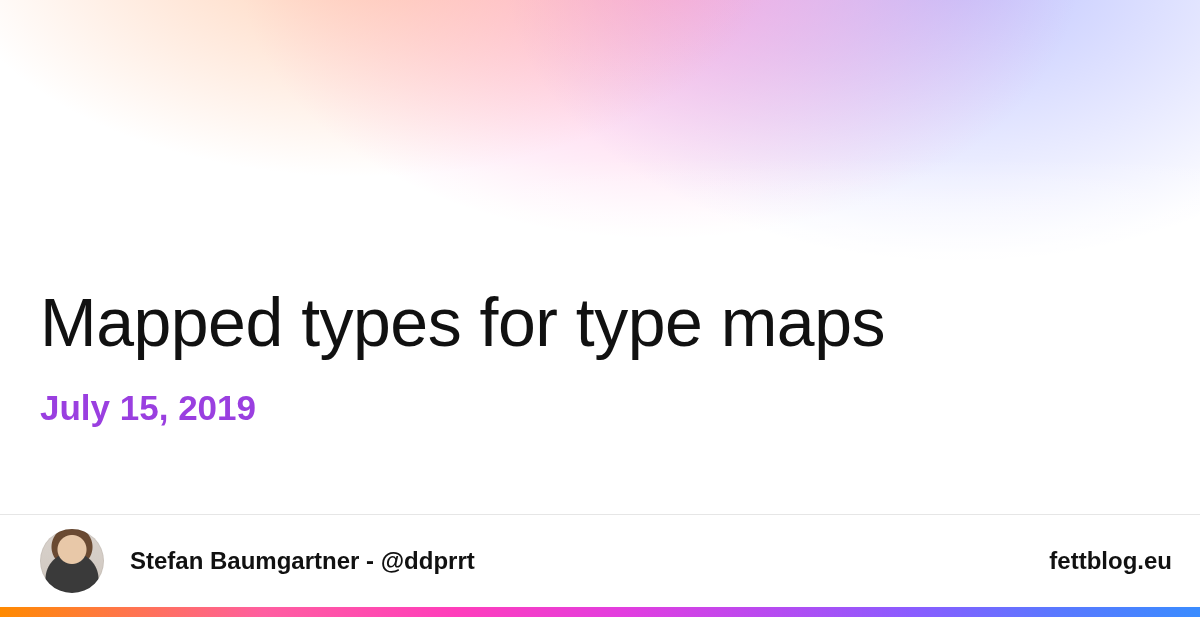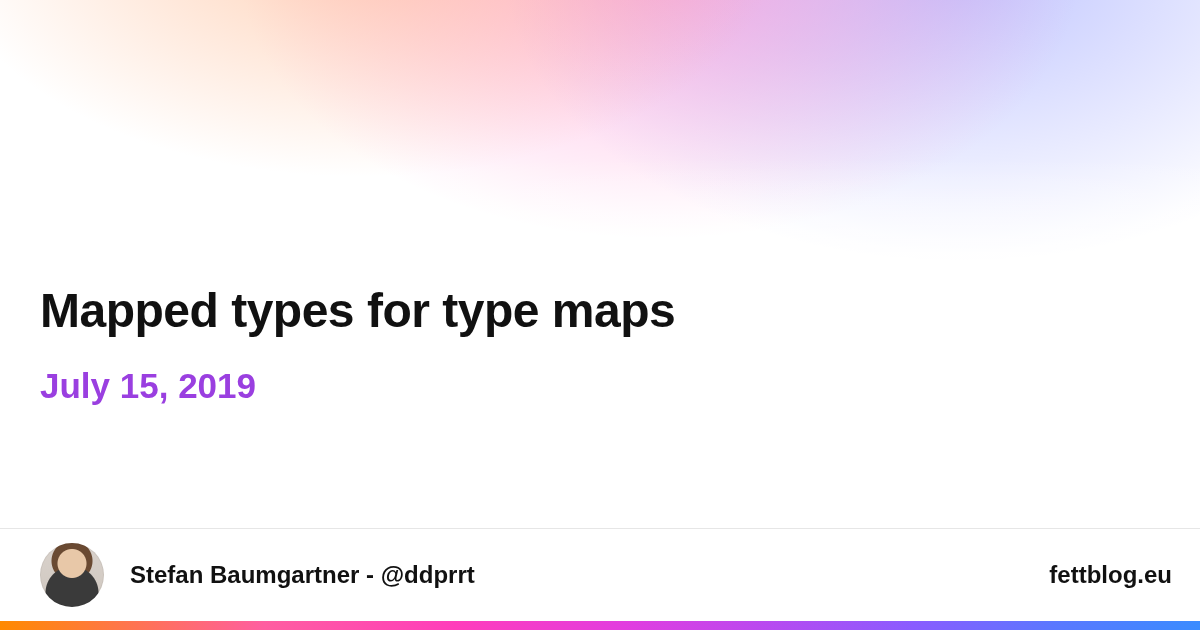--- a/index.html
+++ b/index.html
@@ -17,40 +17,40 @@
   .fade {
     position: absolute; inset: 0;
     background: linear-gradient(to bottom, rgba(255,255,255,0) 0%, rgba(255,255,255,0) 25%, #ffffff 55%);
   }
   .content {
     position: absolute;
     left: 40px; right: 40px;
     top: 285px;
   }
   .title {
-    font-size: 48px;
-    font-weight: 700;
+    font-size: 68px;
+    font-weight: 400;
     color: #111;
     letter-spacing: -0.5px;
     line-height: 1.1;
   }
   .meta {
     margin-top: 28px;
     font-size: 35px;
     font-weight: 600;
     display: flex;
     gap: 40px;
     align-items: baseline;
   }
   .date { color: #9a3fe0; }
   .posted-label { color: #7a7a7a; font-weight: 600; }
   .tag { color: #2f6df6; font-weight: 600; }
   .footer {
     position: absolute;
-    left: 0; right: 0; bottom: 0;
+    left: 0; right: 0; bottom: 14px;
     height: 102px;
     border-top: 1px solid #e6e6e6;
     background: #ffffff;
   }
   .footer-inner {
     height: 92px;
     display: flex;
     align-items: center;
     justify-content: space-between;
     padding: 0 28px 0 40px;

